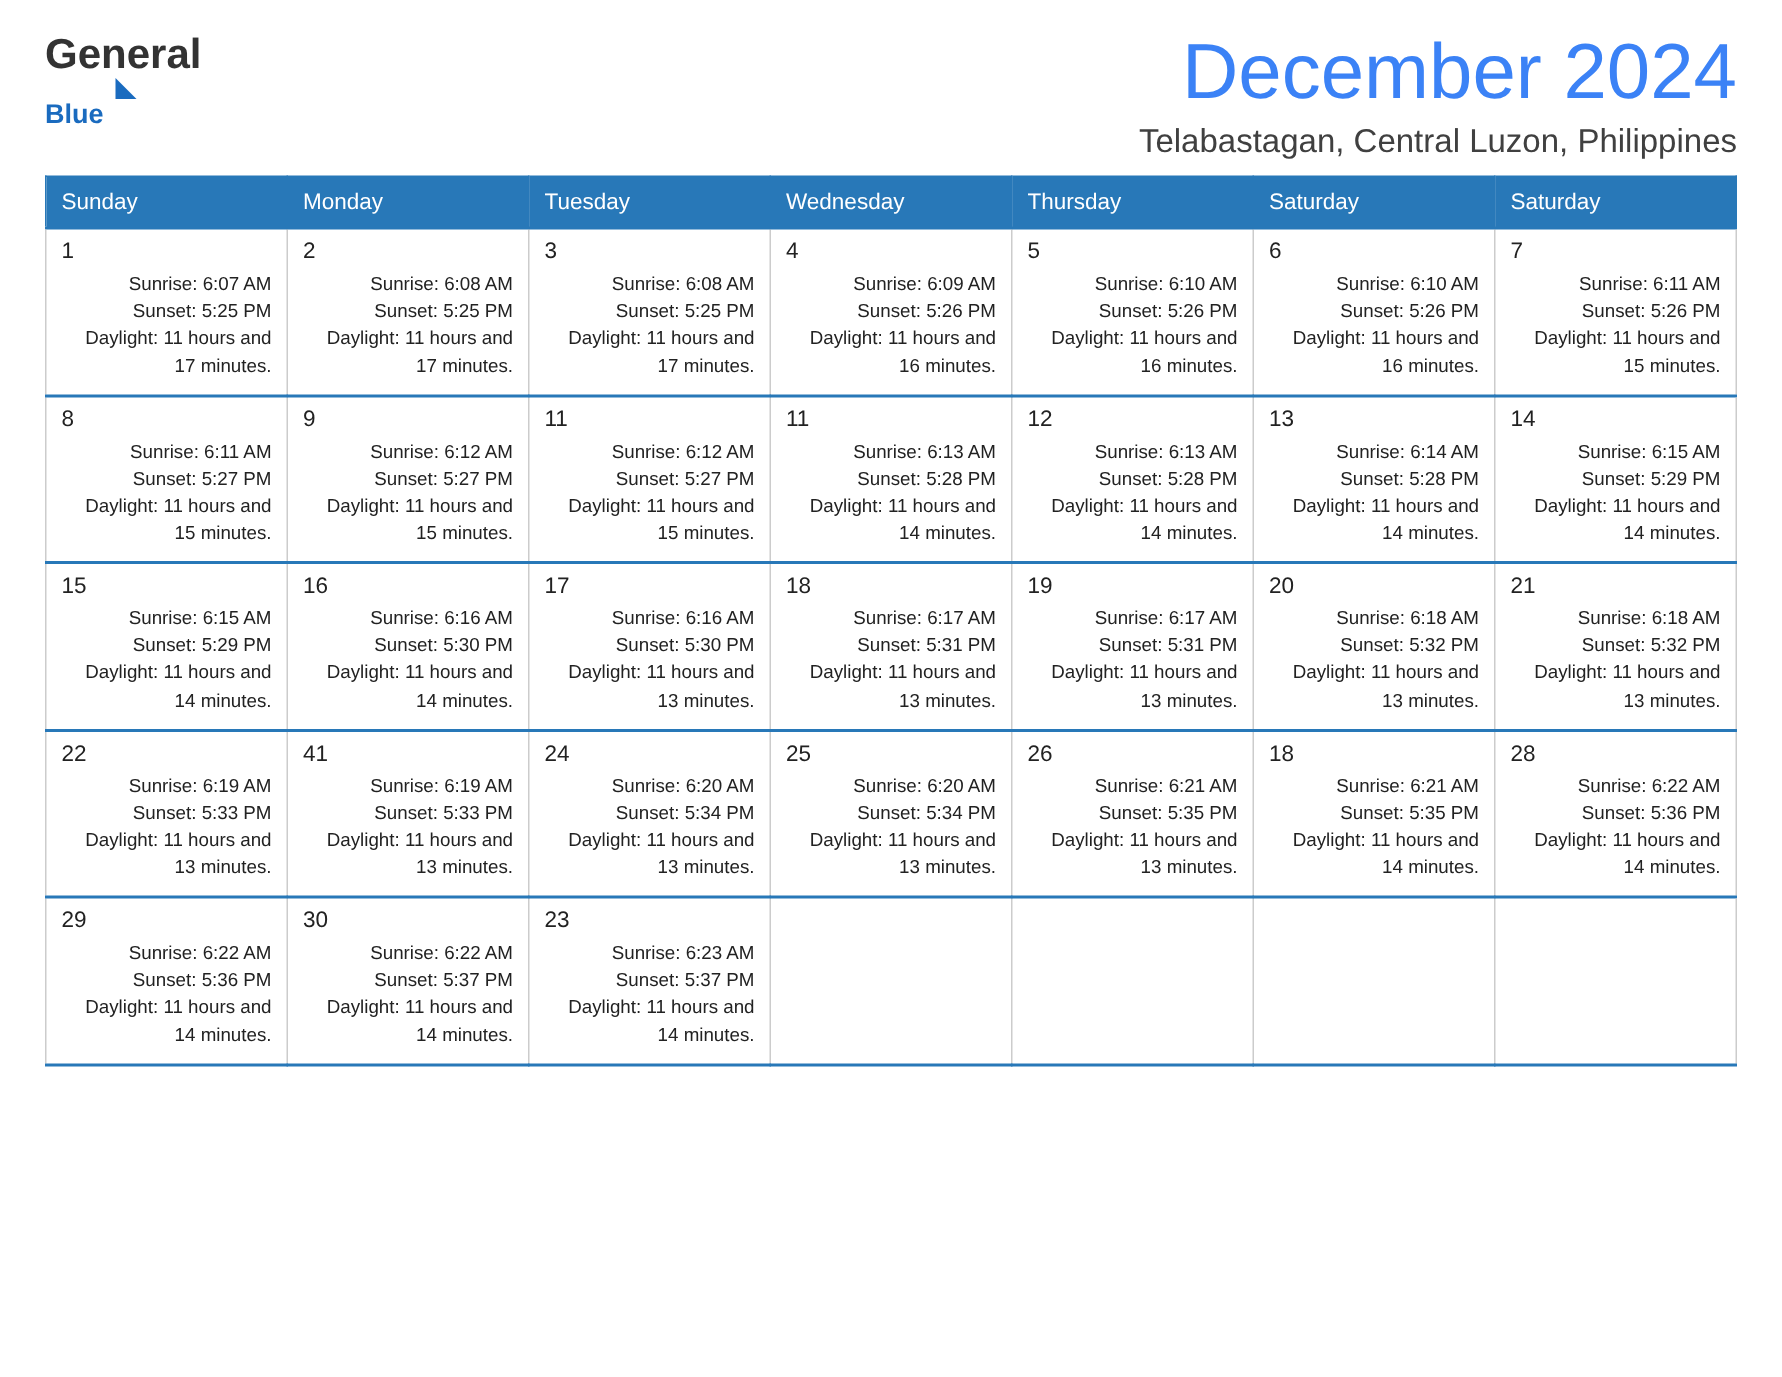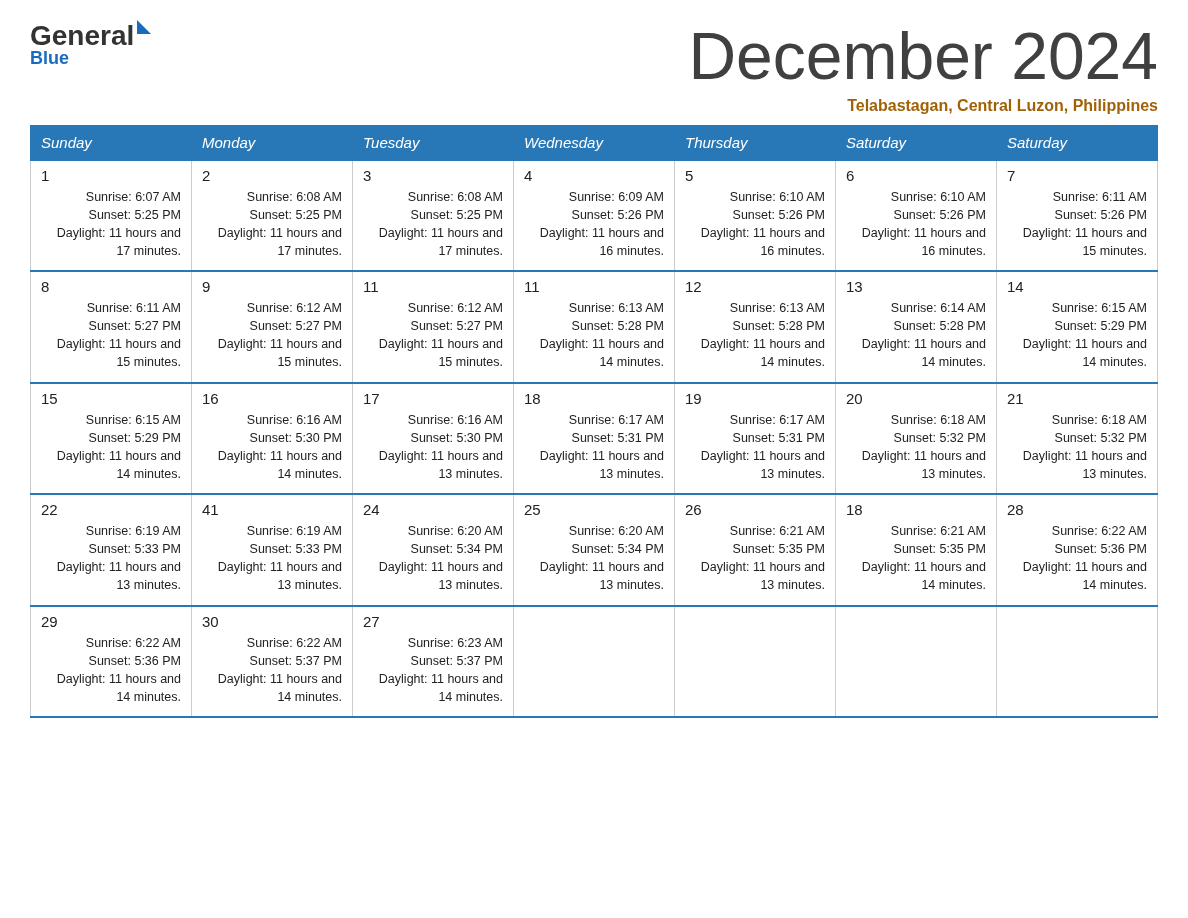--- a/index.html
+++ b/index.html
@@ -16,66 +16,65 @@
       align-items: flex-start;
       margin-bottom: 10px;
     }
     .logo-area {
       display: flex;
       flex-direction: column;
       align-items: flex-start;
     }
     .logo-text {
       display: flex;
-      align-items: flex-start;
+      align-items: center;
       font-size: 28px;
       font-weight: bold;
       color: #333;
+      flex-direction: column;
     }
     .logo-general { color: #333; }
     .logo-blue { color: #1a6bbf; }
     .logo-triangle {
       width: 0;
       height: 0;
       border-left: 14px solid #1a6bbf;
       border-top: 14px solid transparent;
       border-bottom: 0px solid transparent;
       display: inline-block;
       margin-left: 3px;
       margin-bottom: 4px;
     }
     .title-area {
       text-align: right;
     }
     .month-title {
-      font-size: 66px;
+      font-size: 52px;
       font-weight: normal;
+      color: #3b82f6;
+      line-height: 1.1;
+    }
+    .location-title {
+      font-size: 22px;
       color: #404040;
-      line-height: 1.1;
-    }
-    .location-title {
-      font-size: 16px;
-      color: #a16207;
       margin-top: 4px;
-      font-weight: bold;
     }
     .calendar-table {
       width: 100%;
       border-collapse: collapse;
       margin-top: 10px;
     }
     .calendar-table th {
       background-color: #2878b8;
       color: #ffffff;
       font-size: 15px;
       font-weight: normal;
       padding: 8px 10px;
       text-align: left;
       border: 1px solid #2878b8;
-      font-style: italic;
     }
     .calendar-table td {
       vertical-align: top;
       padding: 6px 10px 10px 10px;
       border: 1px solid #cccccc;
       width: 14.28%;
       min-height: 90px;
       font-size: 13px;
       color: #222;
       background: #fff;
@@ -374,21 +373,21 @@
       </td>
         <td>
         <span class="day-number">30</span>
         <div class="day-info">
           <span>Sunrise: 6:22 AM</span><br>
           <span>Sunset: 5:37 PM</span><br>
           <span>Daylight: 11 hours and 14 minutes.</span>
         </div>
       </td>
         <td>
-        <span class="day-number">27</span>
+        <span class="day-number">23</span>
         <div class="day-info">
           <span>Sunrise: 6:23 AM</span><br>
           <span>Sunset: 5:37 PM</span><br>
           <span>Daylight: 11 hours and 14 minutes.</span>
         </div>
       </td>
         <td class="empty-cell"></td>
         <td class="empty-cell"></td>
         <td class="empty-cell"></td>
         <td class="empty-cell"></td>

